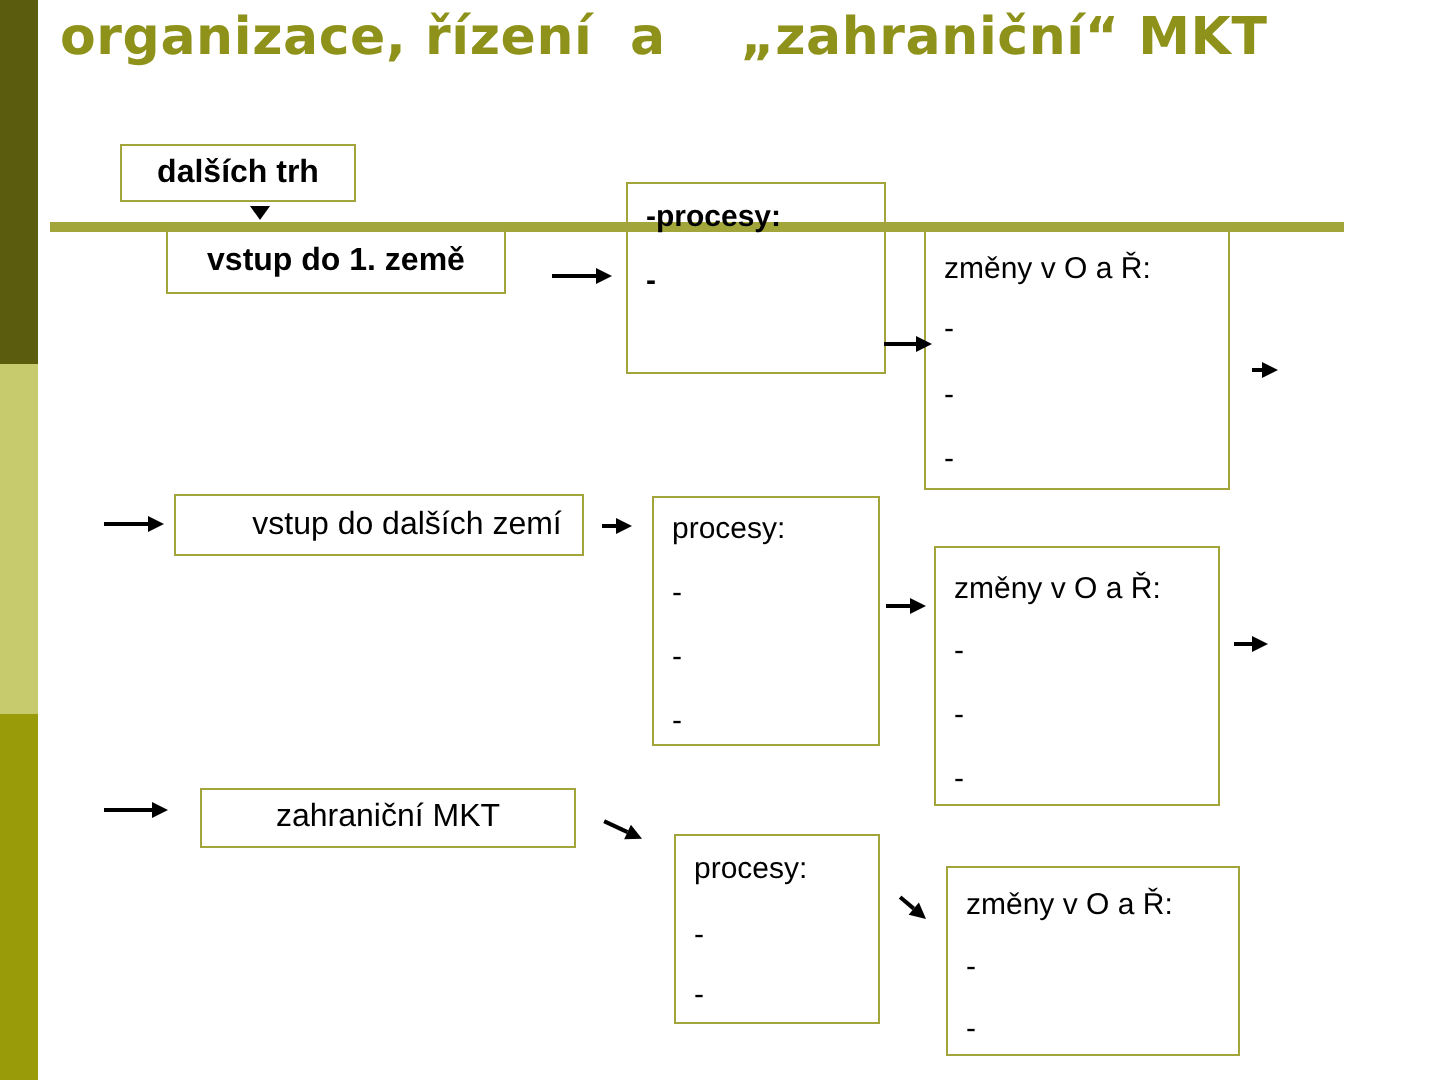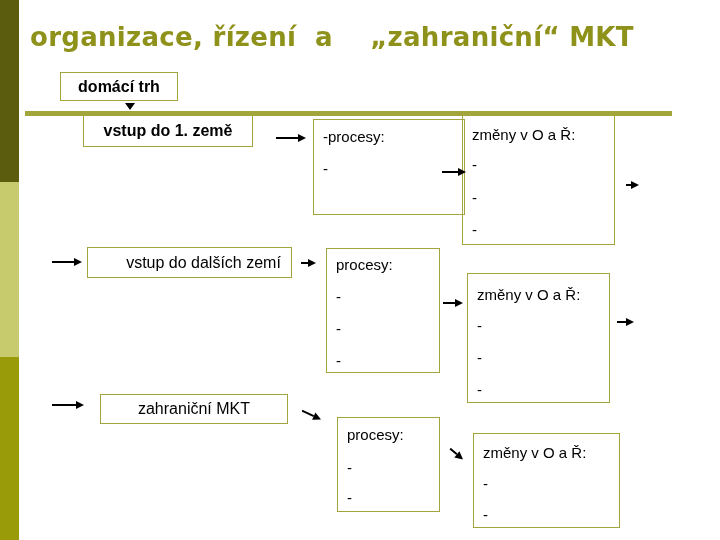--- a/index.html
+++ b/index.html
@@ -6,21 +6,21 @@
   .slide {
     position:relative; width:720px; height:540px; background:#ffffff;
     font-family:"Liberation Sans", sans-serif; color:#000; overflow:hidden;
   }
   .sidebar-seg {position:absolute; left:0; width:19px;}
   .seg-top    {top:0;   height:182px; background:#5c5c0e;}
   .seg-middle {top:182px; height:175px; background:#c8cb6d;}
   .seg-bottom {top:357px; height:183px; background:#9a9b08;}
 
   .slide-title {
-    position:absolute; left:30px; top:22px;
+    position:absolute; left:30px; top:4px;
     font-family:"DejaVu Sans", sans-serif; font-weight:bold;
     font-size:26px; letter-spacing:0.3px; color:#8f921a; white-space:pre;
   }
 
   .divider {position:absolute; left:25px; top:111px; width:647px; height:5px; background:#a2a63a; z-index:1;}
 
   .box {
     position:absolute; border:1px solid #a2a53c; background:transparent;
     box-sizing:border-box; z-index:2;
   }
@@ -41,40 +41,40 @@
 
   <div class="sidebar-seg seg-top"></div>
   <div class="sidebar-seg seg-middle"></div>
   <div class="sidebar-seg seg-bottom"></div>
 
   <div class="slide-title">organizace, řízení  a    „zahraniční“ MKT</div>
 
   <div class="divider"></div>
 
   <div class="box entry-box bold" style="left:60px; top:72px; width:118px; height:29px;">
-    <span>domácí trh</span>
+    <span>dalších trh</span>
   </div>
   <div class="arrow" style="left:124px; top:102px;">
     <svg width="12" height="9" viewBox="0 0 12 9">
         <polygon points="1,1 11,1 6,8" fill="#000"></polygon>
       </svg>
   </div>
 
   <div class="box entry-box bold" style="left:83px; top:115px; width:170px; height:32px;">
     <span>vstup do 1. země</span>
   </div>
 
   <div class="arrow" style="left:276px; top:132px;">
     <svg width="30" height="12" viewBox="0 0 30 12">
         <line x1="0" y1="6" x2="22" y2="6" stroke="#000" stroke-width="2"></line>
         <polygon points="22,2 30,6 22,10" fill="#000"></polygon>
       </svg>
   </div>
 
-  <div class="box" style="left:313px; top:119px; width:152px; height:96px;">
+  <div class="box" style="left:313px; top:91px; width:130px; height:96px;font-weight:bold;">
     <div class="detail-label" style="margin-top:8px;">-procesy:</div>
     <div class="dash" style="margin-top:15px;">-</div>
   </div>
 
   <div class="arrow" style="left:442px; top:166px;">
     <svg width="24" height="12" viewBox="0 0 24 12">
         <line x1="0" y1="6" x2="16" y2="6" stroke="#000" stroke-width="2"></line>
         <polygon points="16,2 24,6 16,10" fill="#000"></polygon>
       </svg>
   </div>

